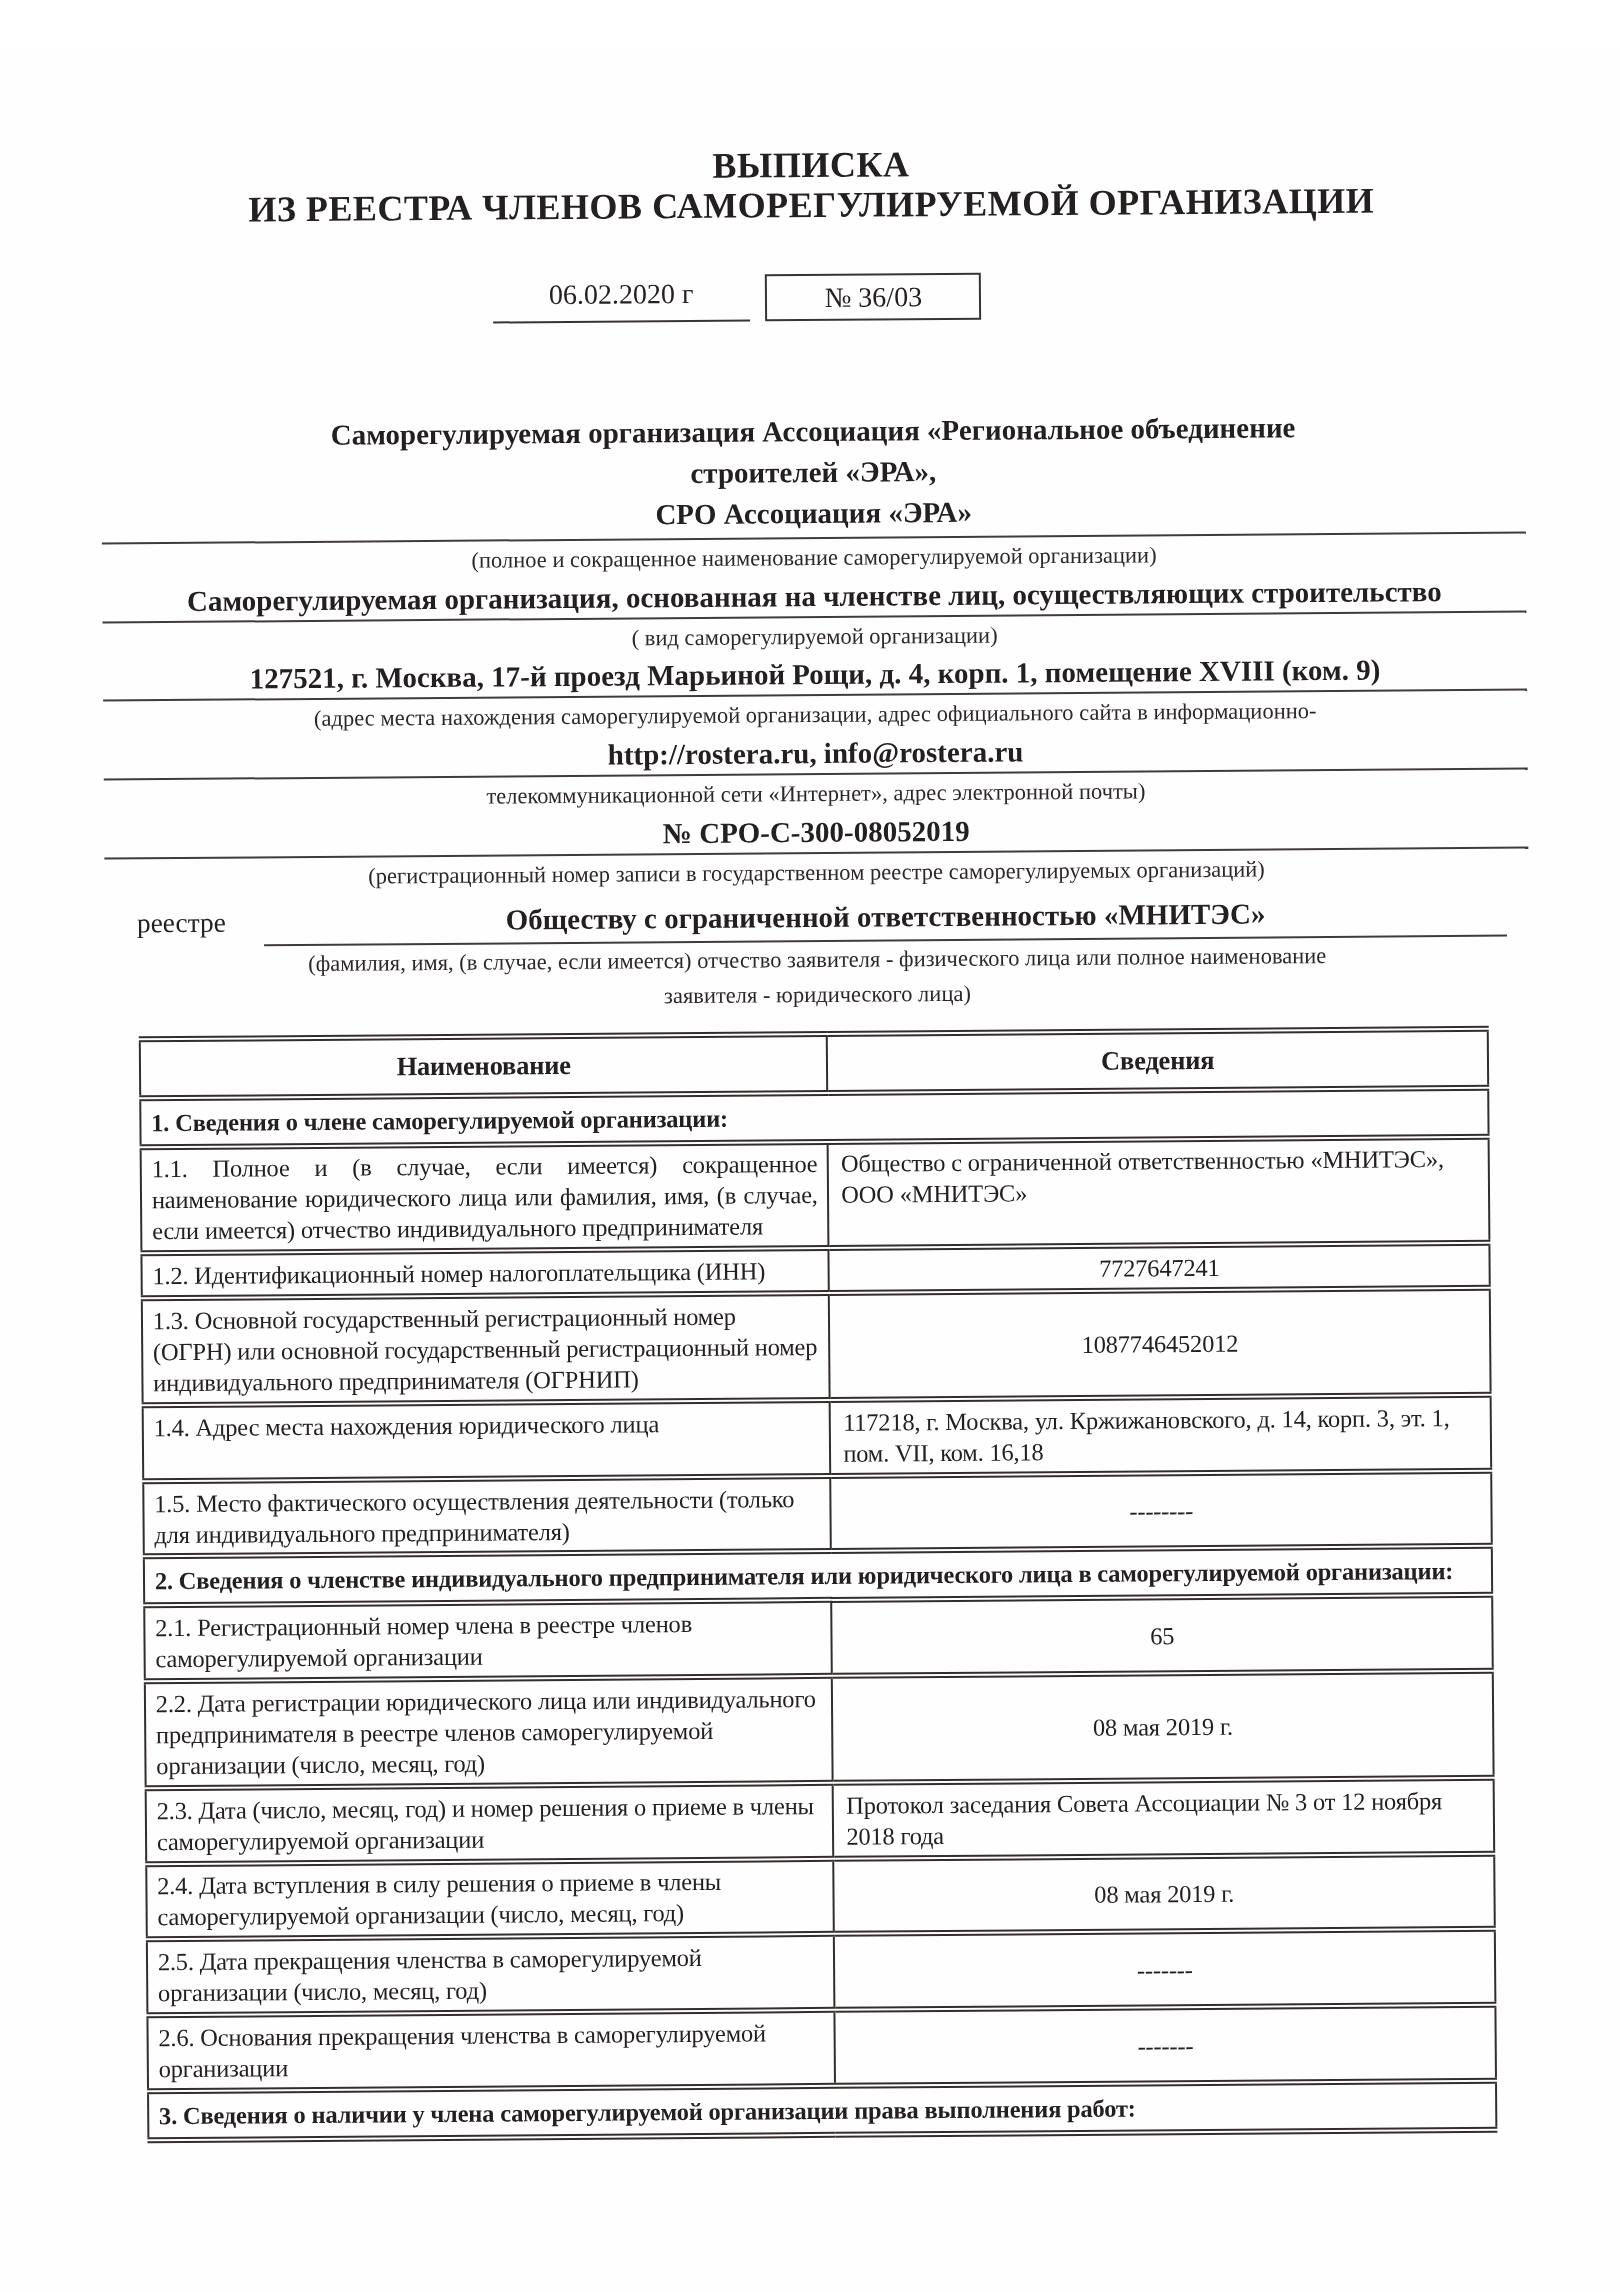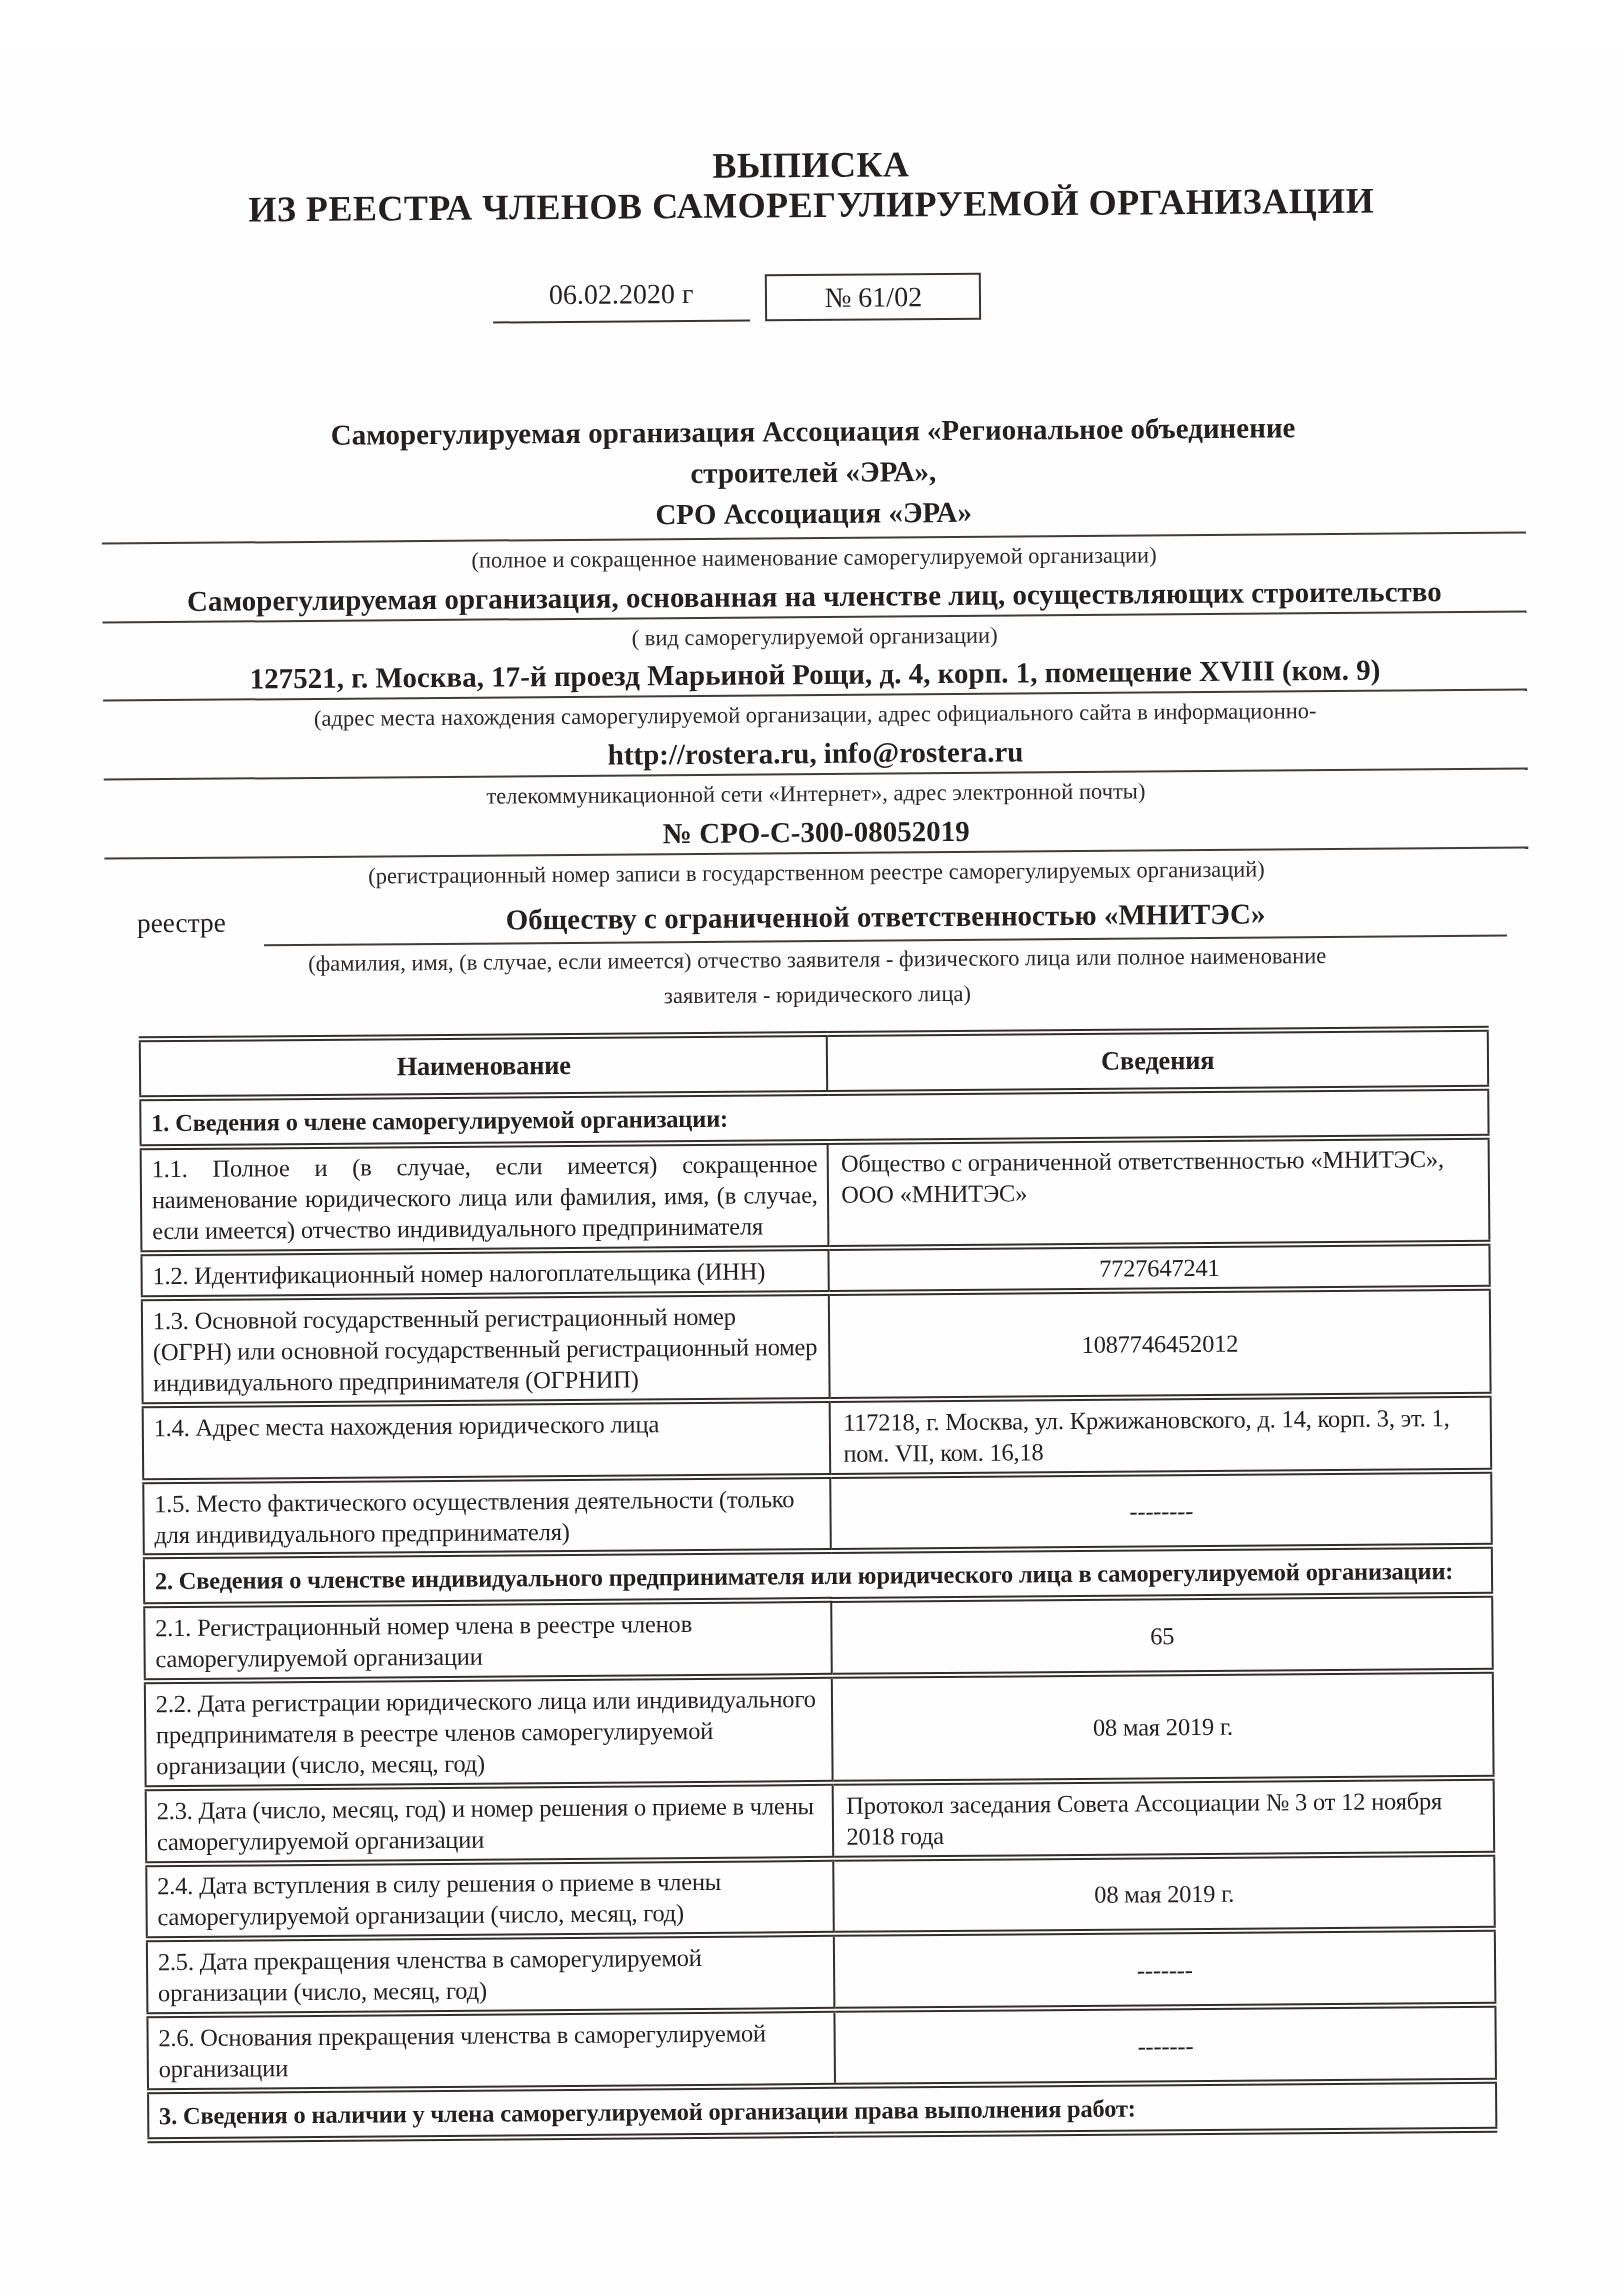--- a/index.html
+++ b/index.html
@@ -96,21 +96,21 @@
     <div class="doc-title">
       <div>ВЫПИСКА</div>
       <div>ИЗ РЕЕСТРА ЧЛЕНОВ САМОРЕГУЛИРУЕМОЙ ОРГАНИЗАЦИИ</div>
     </div>
 
     <div class="date-row">
       <div class="date-block">
         <span>06.02.2020 г</span>
       </div>
       <div class="num-box">
-        <span>№ 61/02</span>
+        <span>№ 36/03</span>
       </div>
     </div>
 
     <div>
       <div class="bold-c">
         <div>Саморегулируемая организация Ассоциация «Региональное объединение</div>
         <div>строителей «ЭРА»,</div>
         <div>СРО Ассоциация «ЭРА»</div>
       </div>
       <div class="caption">(полное и сокращенное наименование саморегулируемой организации)</div>

